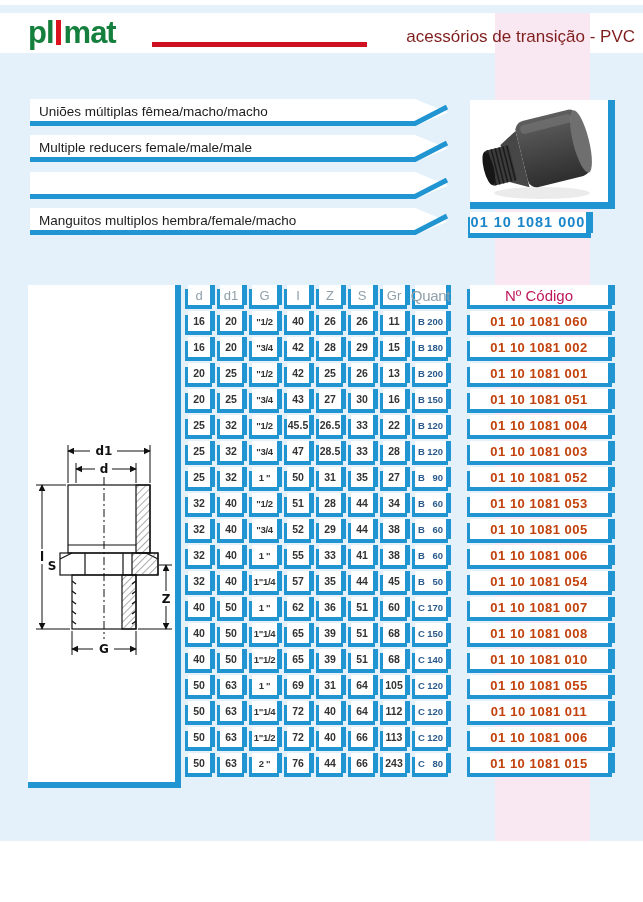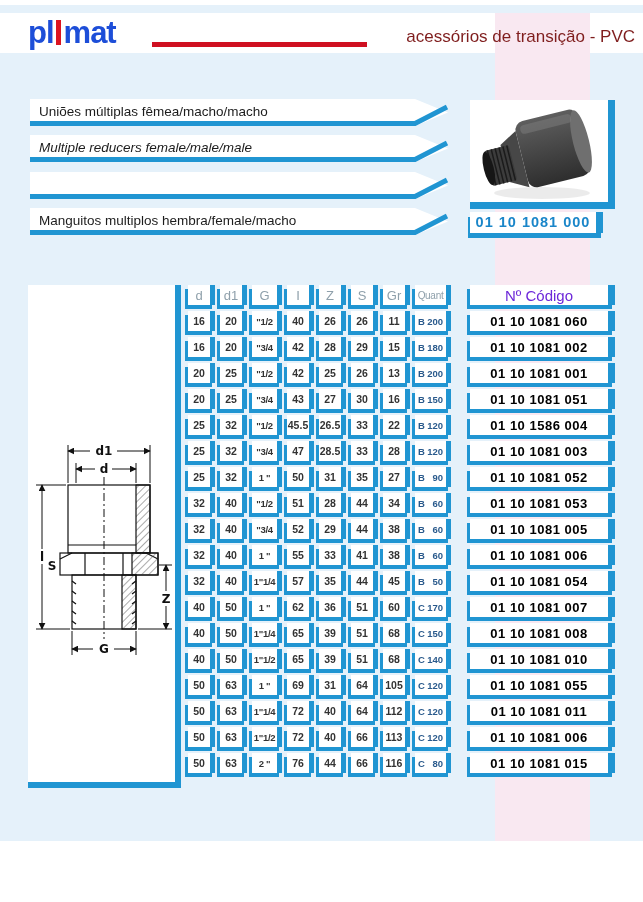--- a/index.html
+++ b/index.html
@@ -3,64 +3,64 @@
 <meta charset="utf-8">
 <style>
   html,body{margin:0;padding:0;background:#fff;}
   .page{position:relative;width:643px;height:902px;background:#ffffff;overflow:hidden;
         font-family:"Liberation Sans",sans-serif;}
   .blue-band{position:absolute;left:0;top:5px;width:643px;height:836px;background:#e5f1fa;}
   .header-band{position:absolute;left:0;top:13px;width:643px;height:40px;background:#ffffff;}
   .pink-stripe{position:absolute;left:495px;top:13px;width:95px;height:828px;background:#f9e8f1;}
 
   
-  .logo{position:absolute;left:28px;top:16px;font-size:31px;font-weight:bold;color:#1d4ed8;
+  .logo{position:absolute;left:28px;top:16px;font-size:31px;font-weight:bold;color:#15803d;
         letter-spacing:-1px;line-height:34px;}
   .logo-bar{display:inline-block;width:5px;height:25px;background:#dc1420;margin:0 3px 0 2px;vertical-align:-2px;}
   .red-line{position:absolute;left:152px;top:42px;width:215px;height:5px;background:#cf1021;}
   .page-title{position:absolute;right:8px;top:27px;font-size:17px;color:#7f1d1d;}
 
   
   .banners{position:absolute;left:30px;top:99px;width:432px;height:180px;}
   .banner{position:absolute;left:0;width:430px;height:33px;}
   .banner svg{position:absolute;left:0;top:0;}
   .banner .label{position:absolute;left:9px;top:5px;font-size:13.5px;color:#1c1c1c;}
 
   
   .photo-box{position:absolute;left:470px;top:100px;width:145px;height:109px;box-sizing:border-box;
              background:#fff;border-right:7px solid #2095d2;border-bottom:7px solid #2095d2;}
-  .code-box{position:absolute;left:470px;top:212px;width:133px;height:21px;box-sizing:border-box;
+  .code-box{position:absolute;left:470px;top:212px;width:123px;height:21px;box-sizing:border-box;
             background:#fff;border-right:7px solid #2095d2;box-shadow:-2px 5px 0 #2095d2;
             line-height:21px;text-align:center;font-weight:bold;font-size:14.5px;color:#1a86c9;letter-spacing:1px;}
 
   
   .drawing-box{position:absolute;left:28px;top:285px;width:153px;height:503px;box-sizing:border-box;
                background:#fff;border-right:6px solid #2095d2;border-bottom:6px solid #2095d2;}
   .drawing-box svg{margin-top:148px;display:block;font-family:"DejaVu Sans",sans-serif;}
 
   
   .table{position:absolute;left:188px;top:285px;display:grid;
          grid-template-columns:27px 27px 30px 27px 27px 27px 27px 36px;
          grid-auto-rows:20px;column-gap:5px;row-gap:6px;}
   .trow{display:contents;}
   .hcell,.cell{background:#fff;border-right:5px solid #2095d2;box-shadow:-3px 4px 0 #2095d2;
                box-sizing:border-box;display:flex;align-items:center;justify-content:center;}
   .hcell{font-size:13px;color:#8fa0ab;}
-  .hcell.quant{font-size:10px;letter-spacing:-0.3px;}
+  .hcell.quant{font-size:15px;letter-spacing:-0.3px;}
   .cell{font-size:10.5px;color:#333;font-weight:bold;}
   .cell.g{font-size:9.5px;letter-spacing:-0.3px;}
   .cell.quant{justify-content:space-between;padding:0 3px;color:#2a5a8c;font-size:9.5px;}
 
   
   .codigo{position:absolute;left:470px;top:285px;display:flex;flex-direction:column;gap:6px;}
   .hbox,.cbox{width:145px;height:20px;box-sizing:border-box;background:#fff;
               border-right:7px solid #2095d2;box-shadow:-3px 4px 0 #2095d2;
               display:flex;align-items:center;justify-content:center;}
-  .hbox{font-size:15px;color:#6d28d9;}
-  .cbox{font-size:13px;font-weight:bold;color:#000000;letter-spacing:0.5px;}
+  .hbox{font-size:15px;color:#be185d;}
+  .cbox{font-size:13px;font-weight:bold;color:#c2410c;letter-spacing:0.5px;}
 </style>
 </head>
 <body>
 
 <div class="page">
   <div class="blue-band"></div>
   <div class="header-band"></div>
   <div class="pink-stripe"></div>
 
   <div class="logo">
@@ -70,21 +70,21 @@
   <div class="page-title">acessórios de transição - PVC</div>
 
   <div class="banners" id="banners">
       <div class="banner" style="top: 0px;">
         <svg width="430" height="33" viewBox="0 0 430 33">
           <polygon points="0,0 385,0 418,13.5 385,27 0,27" fill="#ffffff"></polygon>
           <path d="M0,24.5 H385 L417,8" fill="none" stroke="#2095d2" stroke-width="5"></path>
         </svg>
         <span class="label">Uniões múltiplas fêmea/macho/macho</span>
       </div>
-      <div class="banner" style="top: 36px; font-style: italic;">
+      <div class="banner" style="top: 36px;">
         <svg width="430" height="33" viewBox="0 0 430 33">
           <polygon points="0,0 385,0 418,13.5 385,27 0,27" fill="#ffffff"></polygon>
           <path d="M0,24.5 H385 L417,8" fill="none" stroke="#2095d2" stroke-width="5"></path>
         </svg>
         <span class="label">Multiple reducers female/male/male</span>
       </div>
       <div class="banner" style="top: 73px;">
         <svg width="430" height="33" viewBox="0 0 430 33">
           <polygon points="0,0 385,0 418,13.5 385,27 0,27" fill="#ffffff"></polygon>
           <path d="M0,24.5 H385 L417,8" fill="none" stroke="#2095d2" stroke-width="5"></path>
@@ -250,32 +250,32 @@
           <span>120</span>
         </div></div>
       <div class="trow"><div class="cell">50</div><div class="cell">63</div><div class="cell g">1"1/4</div><div class="cell">72</div><div class="cell">40</div><div class="cell">64</div><div class="cell">112</div><div class="cell quant">
           <span>C</span>
           <span>120</span>
         </div></div>
       <div class="trow"><div class="cell">50</div><div class="cell">63</div><div class="cell g">1"1/2</div><div class="cell">72</div><div class="cell">40</div><div class="cell">66</div><div class="cell">113</div><div class="cell quant">
           <span>C</span>
           <span>120</span>
         </div></div>
-      <div class="trow"><div class="cell">50</div><div class="cell">63</div><div class="cell g">2 "</div><div class="cell">76</div><div class="cell">44</div><div class="cell">66</div><div class="cell">116</div><div class="cell quant">
+      <div class="trow"><div class="cell">50</div><div class="cell">63</div><div class="cell g">2 "</div><div class="cell">76</div><div class="cell">44</div><div class="cell">66</div><div class="cell">243</div><div class="cell quant">
           <span>C</span>
           <span>80</span>
         </div></div>
     </div>
   <div class="codigo" id="codigo-col">
       <div class="hbox">Nº Código</div>
       <div class="cbox">01 10 1081 060</div>
       <div class="cbox">01 10 1081 002</div>
       <div class="cbox">01 10 1081 001</div>
       <div class="cbox">01 10 1081 051</div>
-      <div class="cbox">01 10 1586 004</div>
+      <div class="cbox">01 10 1081 004</div>
       <div class="cbox">01 10 1081 003</div>
       <div class="cbox">01 10 1081 052</div>
       <div class="cbox">01 10 1081 053</div>
       <div class="cbox">01 10 1081 005</div>
       <div class="cbox">01 10 1081 006</div>
       <div class="cbox">01 10 1081 054</div>
       <div class="cbox">01 10 1081 007</div>
       <div class="cbox">01 10 1081 008</div>
       <div class="cbox">01 10 1081 010</div>
       <div class="cbox">01 10 1081 055</div>

